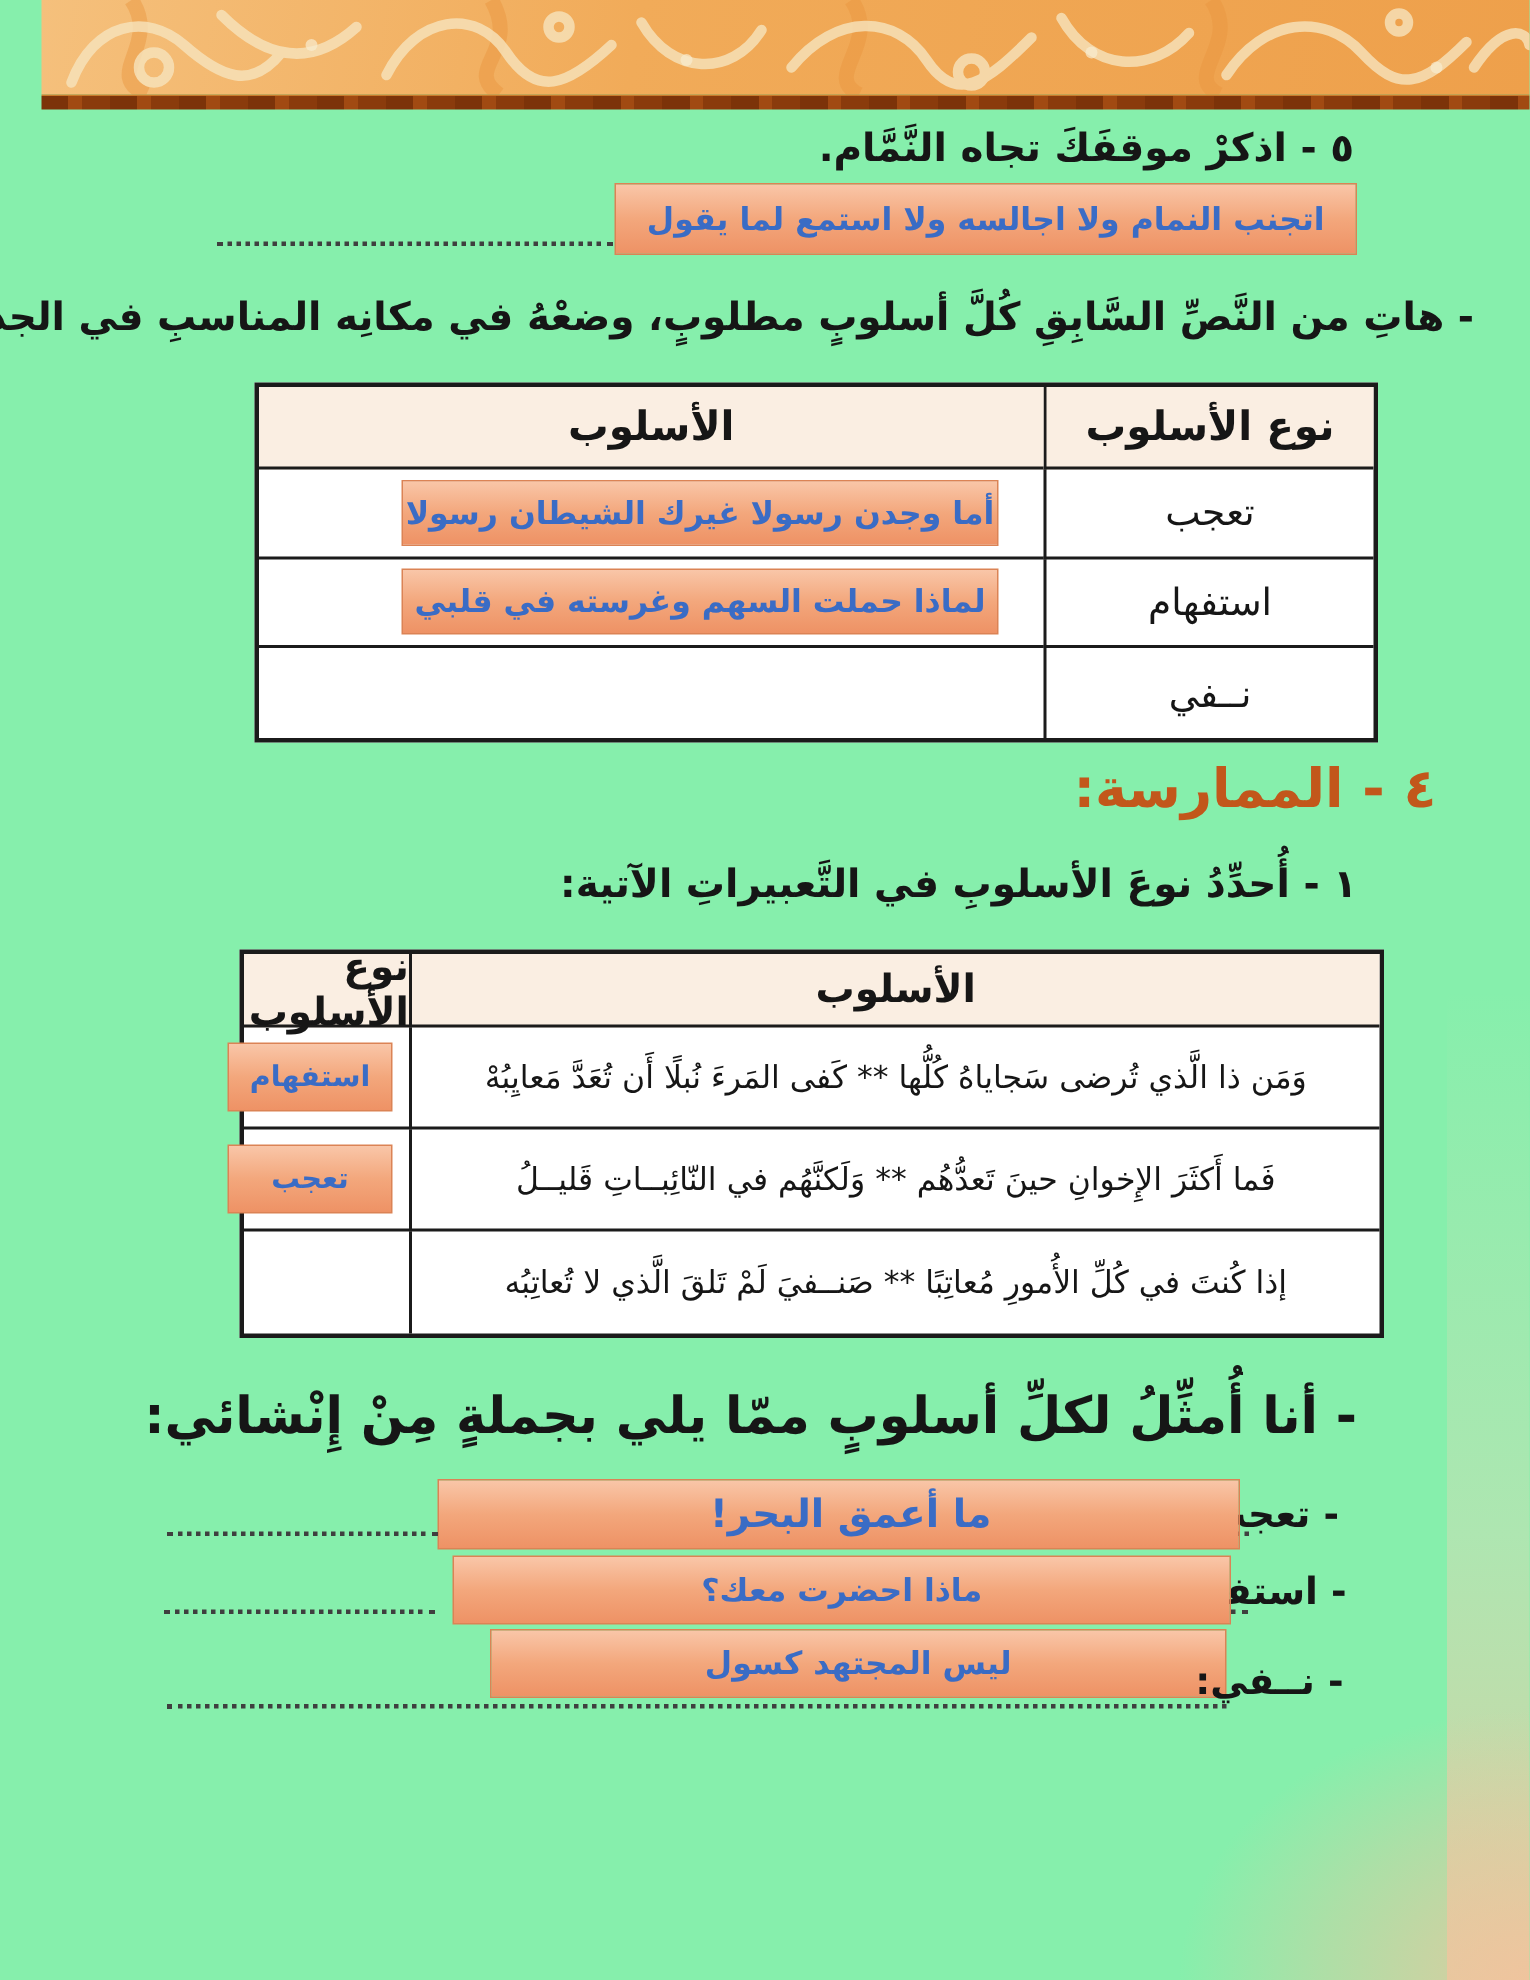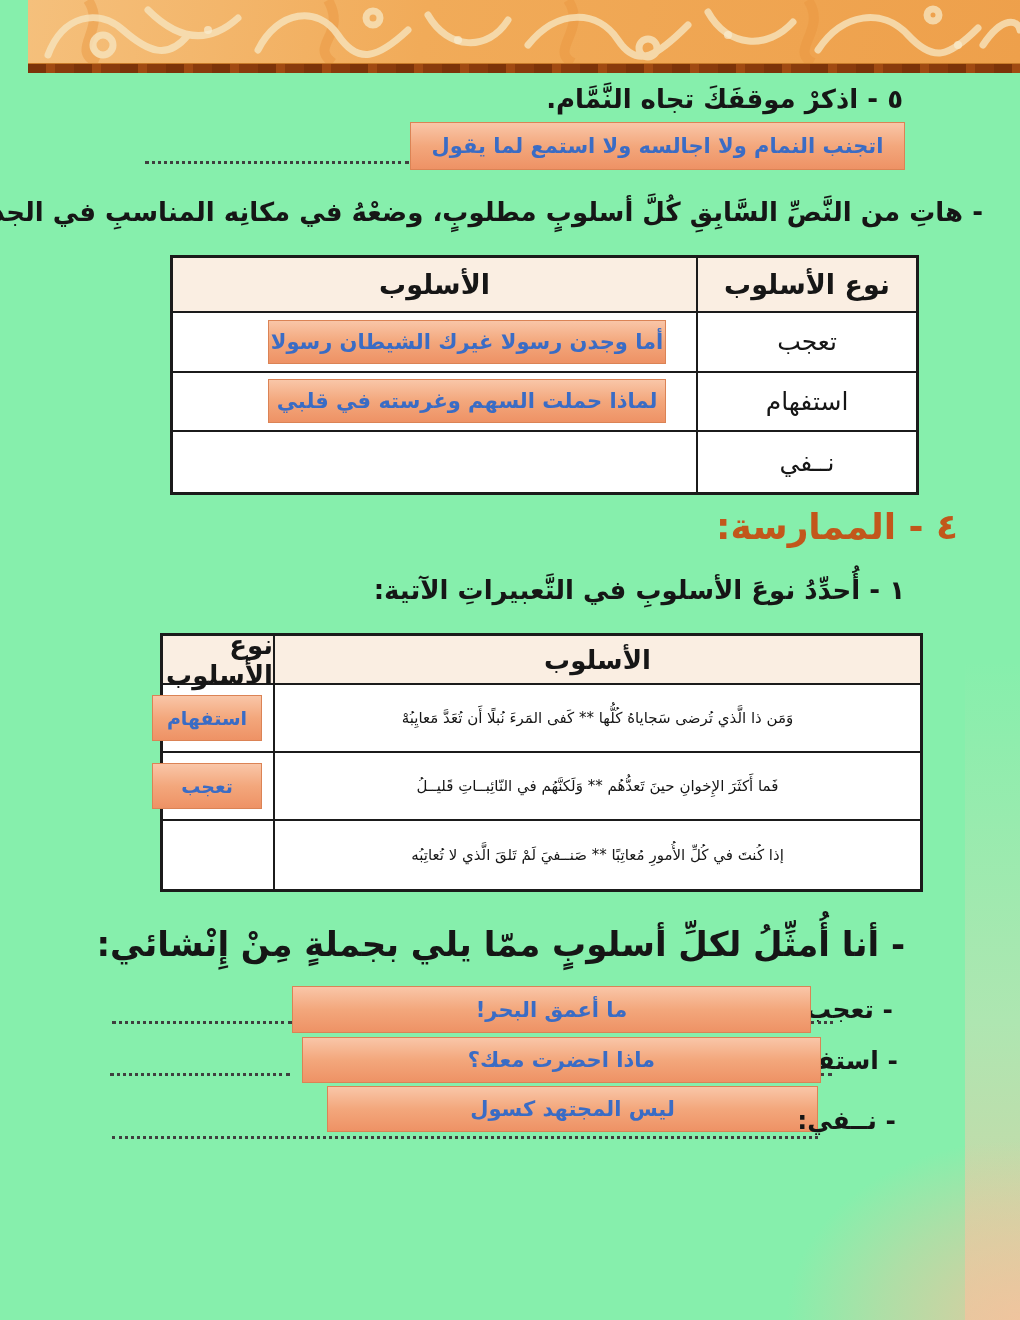--- a/index.html
+++ b/index.html
@@ -62,31 +62,31 @@
   .t1-box { position:absolute; right:30px; top:50%; transform:translateY(-50%);
             width:396px; height:42px; font-size:21px; }
 
   
   #table2 {
     left:160px; top:633px; width:757px; height:253px;
     border:3px solid #1b1b1b; background:#ffffff;
     display:grid; grid-template-columns:1fr 110px; grid-template-rows:49px 1fr 1fr 1fr;
   }
   .th2 { background:#faeee2; font-weight:bold; font-size:26px; }
-  .t2-verse { font-size:15px; padding:0 8px; white-space:nowrap;text-align:center; }
+  .t2-verse { font-size:21px; padding:0 8px; white-space:nowrap;text-align:center; }
   .t2-type  { position:relative; }
   .t2-box   { position:absolute; left:-11px; top:50%; transform:translateY(-50%);
               width:108px; height:44px; font-size:19px; }
 
   
   .ex-label { font-weight:bold; font-size:25px; white-space:nowrap; }
   #ex1-label { right:127px; top:995px; }
   #ex2-label { right:122px; top:1046px; }
   #ex3-label { right:124px; top:1106px; }
-  #ex1-box { left:292px; top:986px;  width:517px; height:45px; font-size:21px; }
+  #ex1-box { left:292px; top:986px;  width:517px; height:45px; font-size:26px;padding-left:16px; }
   #ex2-box { left:302px; top:1037px; width:517px; height:44px; font-size:21px; }
   #ex3-box { left:327px; top:1086px; width:489px; height:44px; font-size:21px; }
 
   
   #right-tint {
     right:0; top:660px; width:55px; height:660px;
     background:linear-gradient(180deg, rgba(249,215,190,0) 0%, rgba(249,213,186,0.35) 55%, rgba(246,196,160,0.7) 100%);
   }
   #corner-tint {
     right:0; bottom:0; width:260px; height:200px;

